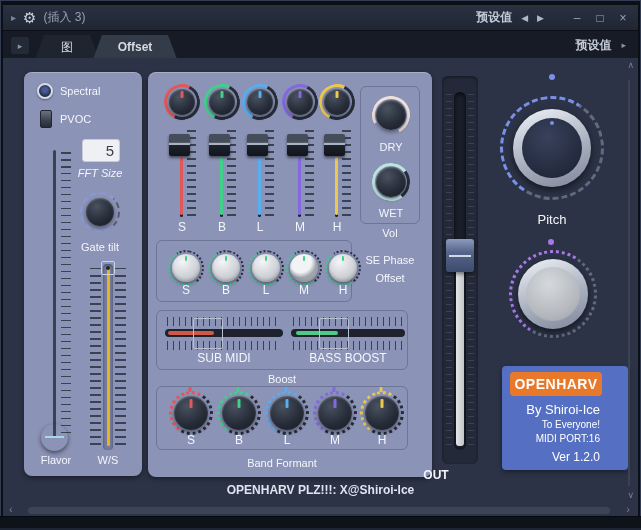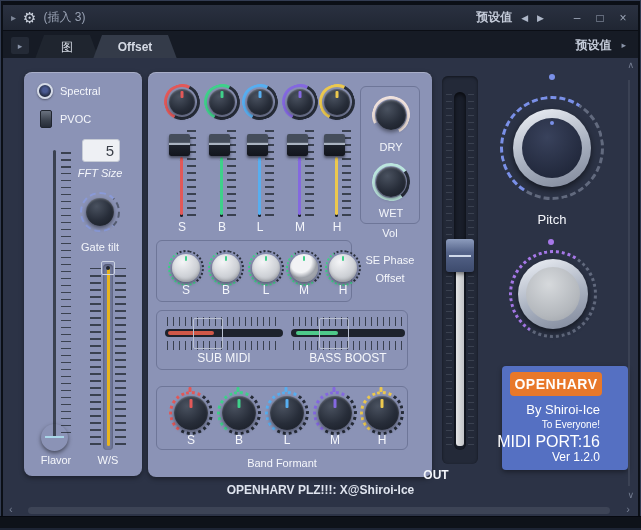--- a/index.html
+++ b/index.html
@@ -292,20 +292,21 @@
       <div style="position:absolute; left:134px; top:6px; width:114px; height:34px;">
         <div class="hticks" style="left:2px; top:0; width:110px; height:9px;"></div>
         <div class="hbar-track" style="left:0; top:12px; width:114px;">
           <div class="hbar-fill" style="left: 5px; width: 42px; --c: #4ec98a;"></div>
         </div>
         <div class="hticks" style="left:2px; top:24px; width:110px; height:9px;"></div>
         <div class="hsel" style="left:28px; top:1px; width:30px; height:31px;"></div>
       </div>
       <div class="cap b12" style="left:134px; top:40px; width:114px;">BASS BOOST</div>
     </div>
+    <div class="cap" style="left:8px; top:301px; width:252px;">Boost</div>
 
     <div class="group" style="left:8px; top:314px; width:252px; height:64px;">
       <div class="arc arc-formant" style="left: 12px; top: 4px; width: 44px; height: 44px; --c: #e25858;"></div>
       <div class="ptr" style="left: 33px; top: 0px; height: 5px; --c: #e25858;"></div>
       <div class="knob-dark" style="left:17px; top:9px; width:34px; height:34px;">
           <div class="ptr" style="top: 3px; height: 9px; --c: #e25858;"></div>
         </div>
       <div class="arc arc-formant" style="left: 60px; top: 4px; width: 44px; height: 44px; --c: #3fd08a;"></div>
       <div class="ptr" style="left: 81px; top: 0px; height: 5px; --c: #3fd08a;"></div>
       <div class="knob-dark" style="left:65px; top:9px; width:34px; height:34px;">
@@ -353,21 +354,21 @@
 
   <div class="dot" style="left: 548px; top: 239px; width: 6px; height: 6px; --c: #a678e8;"></div>
   <div class="ring" style="left: 509px; top: 250px; width: 88px; height: 88px; border-style: dotted; --c: #a678e8;"></div>
   <div class="bigknob-outer" style="left:518px; top:259px; width:70px; height:70px;"></div>
   <div class="bigknob-inner-light" style="left:526px; top:267px; width:54px; height:54px;"></div>
 
   <div class="infobox" style="--c: #5570c2;">
     <div class="badge" style="--c: #e8782a;">OPENHARV</div>
     <div class="info-line" style="top:36px; font-size:13px;">By Shiroi-Ice</div>
     <div class="info-line" style="top:53px; font-size:10px;">To Everyone!</div>
-    <div class="info-line" style="top:67px; font-size:16px;">MIDI PORT:16</div>
+    <div class="info-line" style="top:67px; font-size:10px;">MIDI PORT:16</div>
     <div class="info-line" style="top:84px; font-size:12px;">Ver 1.2.0</div>
   </div>
 
   <div class="footer">OPENHARV PLZ!!!: X@Shiroi-Ice</div>
 
   <div class="hscroll">
     <span class="hs-arrow" style="left:6px;">‹</span>
     <div class="hbar"></div>
     <span class="hs-arrow" style="right:8px;">›</span>
   </div>

